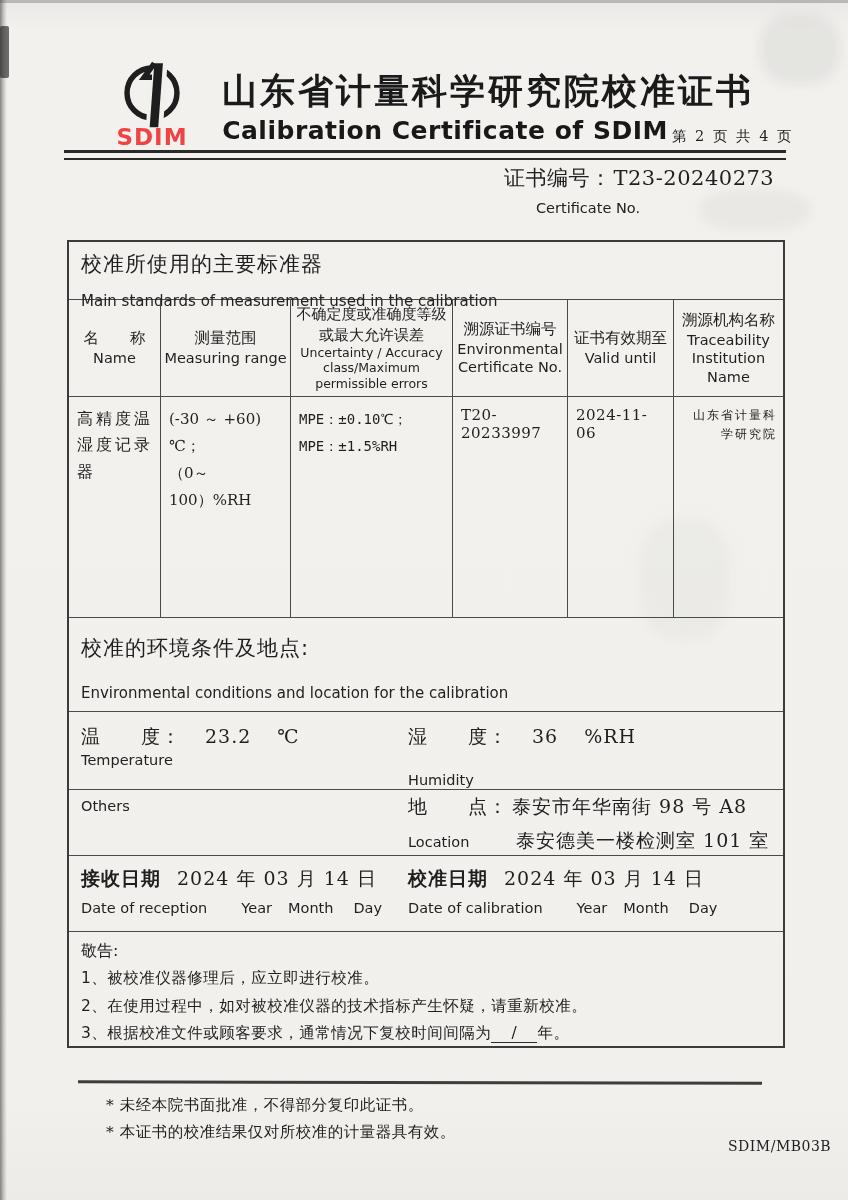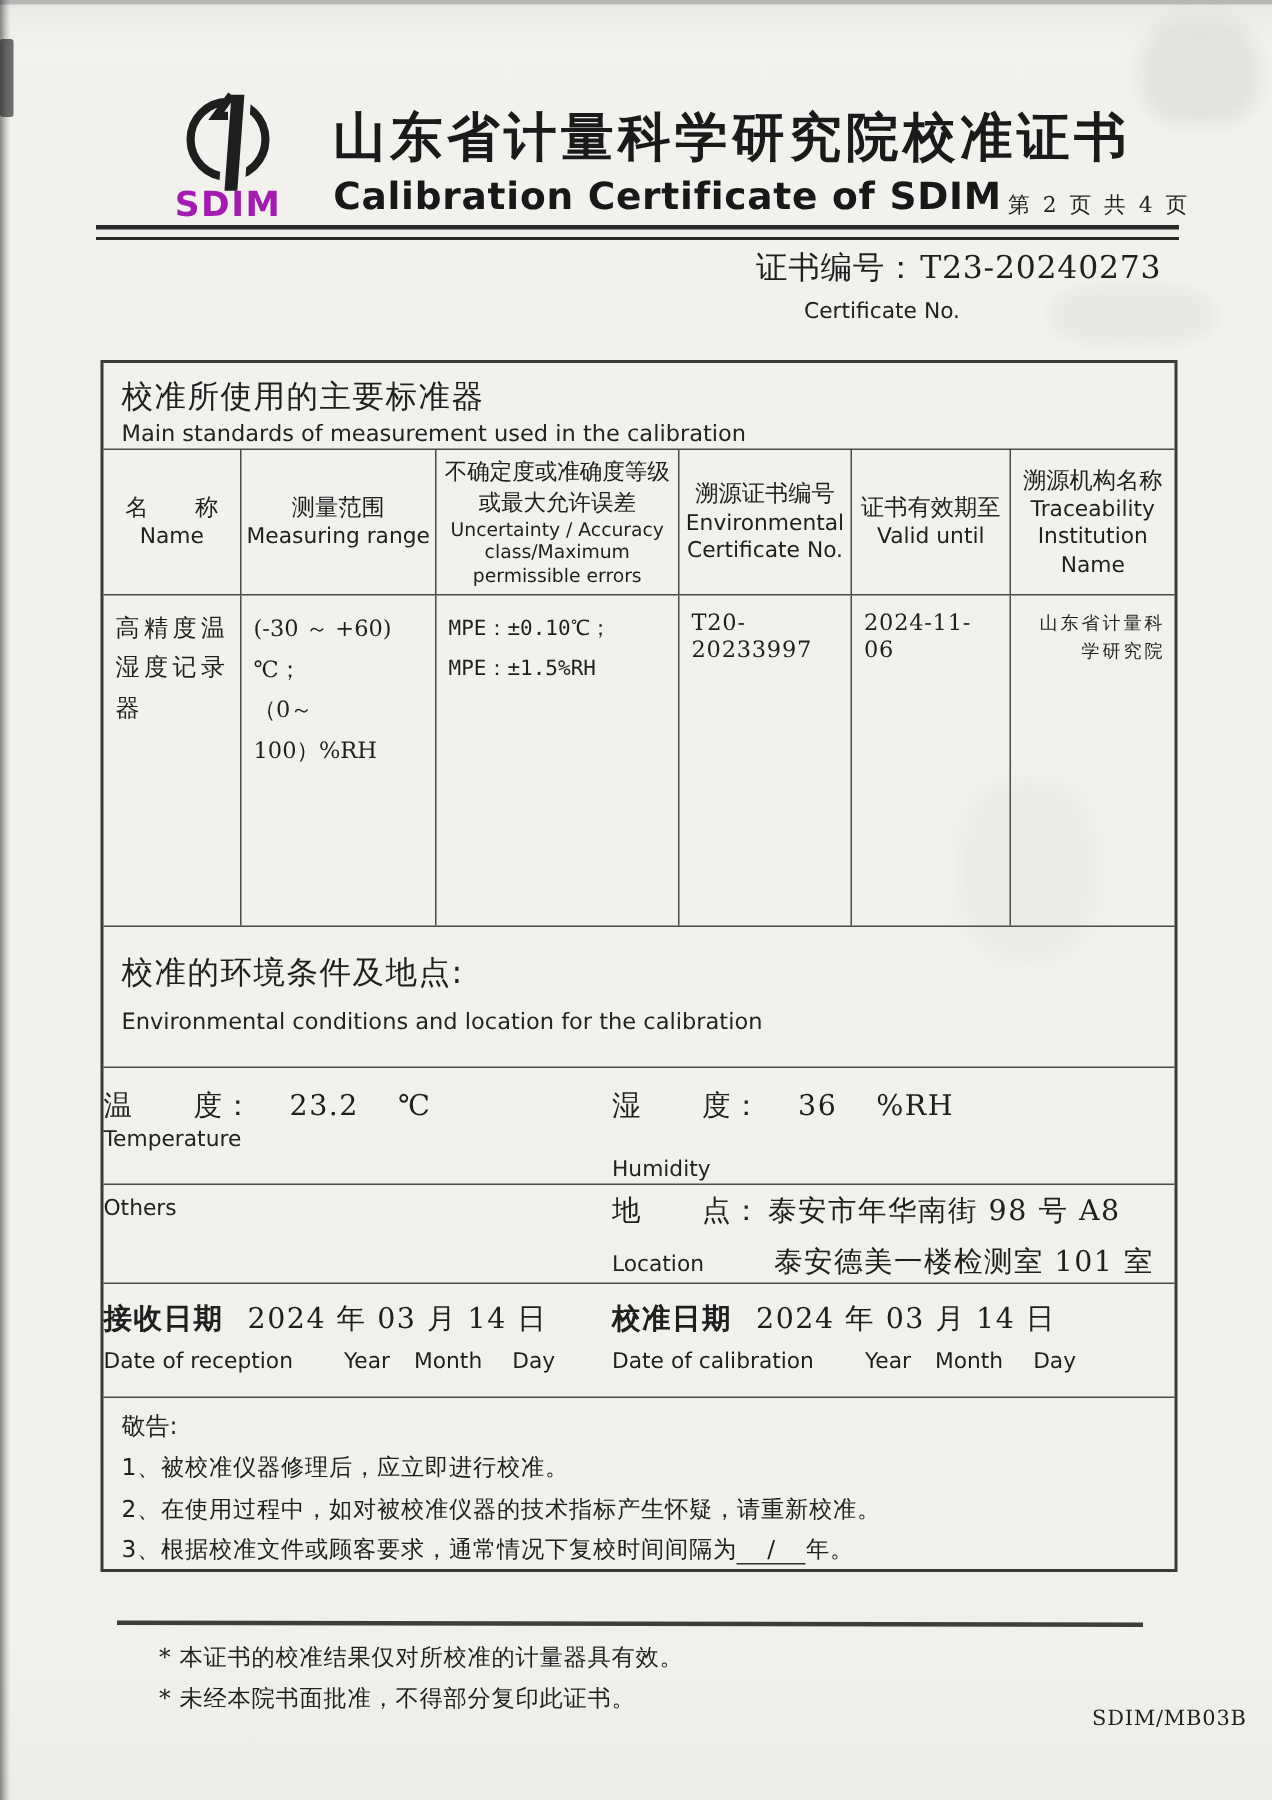--- a/index.html
+++ b/index.html
@@ -19,36 +19,36 @@
     background:linear-gradient(90deg,rgba(45,45,45,.55),rgba(90,90,90,.25) 55%,rgba(120,120,120,0));}
   .scan-top-edge{left:0;top:0;width:848px;height:3px;background:rgba(70,70,70,.30);}
   .scan-corner{left:0;top:26px;width:9px;height:52px;background:rgba(35,35,35,.65);border-radius:2px;}
   .scan-bleed1{left:760px;top:14px;width:80px;height:70px;background:rgba(150,150,150,.14);filter:blur(6px);border-radius:40%;}
   .scan-bleed2{left:700px;top:190px;width:110px;height:40px;background:rgba(160,160,160,.10);filter:blur(5px);border-radius:40%;}
   .scan-bleed3{left:640px;top:520px;width:90px;height:120px;background:rgba(160,160,160,.07);filter:blur(7px);border-radius:40%;}
 
   
   .logo-wrap{left:96px;top:60px;width:112px;height:98px;text-align:center;}
   .logo-wrap svg{display:block;margin:0 auto;}
-  .logo-text{font-weight:bold;font-size:23px;letter-spacing:1px;margin-top:-8px;color:#a21caf;}
+  .logo-text{font-weight:bold;font-size:23px;letter-spacing:1px;margin-top:-8px;color:#ef4444;}
   .title-cn{left:200px;top:68px;width:576px;text-align:center;font-size:35px;font-weight:bold;letter-spacing:3px;color:#1a1a1a;}
   .title-en{left:178px;top:116px;width:534px;text-align:center;font-size:25px;font-weight:bold;letter-spacing:.5px;color:#181818;}
   .page-info{left:672px;top:127px;font-size:14.5px;letter-spacing:2px;}
   .double-rule{left:64px;top:150px;width:722px;height:5px;border-top:3.5px solid #2a2a2a;border-bottom:2px solid #2a2a2a;}
 
   .cert-line{left:504px;top:164px;font-size:21px;letter-spacing:.5px;}
   .cert-line .num{margin-left:2px;}
   .cert-en{left:536px;top:200px;font-size:14.5px;color:#222;}
 
   
   .main-table{left:67px;top:240px;width:718px;height:808px;border:2px solid #3b3b3b;box-sizing:border-box;background:transparent;}
   .row{position:relative;box-sizing:border-box;border-bottom:1.5px solid #4a4a4a;}
   .row:last-child{border-bottom:none;}
   .sec-title-cn{font-size:21px;letter-spacing:1px;padding:8px 0 2px 12px;}
-  .sec-title-en{font-size:15px;padding-left:12px;color:#222;}
+  .sec-title-en{font-size:15px;padding-left:12px;color:#222;margin-top:12px;}
 
   .cols{display:flex;height:100%;}
   .cell{box-sizing:border-box;border-right:1.5px solid #4a4a4a;display:flex;flex-direction:column;
         align-items:center;justify-content:center;text-align:center;padding:4px 3px;}
   .cell:last-child{border-right:none;}
   .c1{width:92px;} .c2{width:130px;} .c3{width:162px;} .c4{width:115px;} .c5{width:106px;} .c6{flex:1;}
   .hdr-cn{font-size:15.5px;line-height:1.35;}
   .hdr-en{font-size:14.5px;line-height:1.25;color:#1f1f1f;}
   .hdr-en.small{font-size:12.5px;}
 
@@ -56,21 +56,21 @@
   .dcell.left{align-items:flex-start;text-align:left;padding-left:8px;padding-right:6px;}
   .d-name{font-size:16px;letter-spacing:3px;line-height:1.65;}
   .d-range{font-size:15px;line-height:1.8;}
   .d-mpe{font-size:14px;line-height:1.9;}
   .d-plain{font-size:15px;letter-spacing:.5px;}
   .d-inst{font-size:12px;letter-spacing:2px;line-height:1.6;text-align:right;}
 
   
   .env-pair{display:flex;height:100%;}
   .env-half{position:relative;box-sizing:border-box;}
-  .env-left{width:326px;}
+  .env-left{width:326px;padding-left:12px;}
   .env-right{flex:1;padding-left:13px;}
   .cn-line{font-size:19px;letter-spacing:1px;}
   .cn-line .val{margin-left:24px;}
   .cn-line .unit{margin-left:26px;}
   .en-sub{font-size:14.5px;color:#222;margin-top:22px;}
   .loc-line2{font-size:19px;letter-spacing:1px;margin-top:8px;display:flex;align-items:baseline;}
   .loc-line2 .en{font-size:14.5px;letter-spacing:0;width:98px;flex:none;}
   .loc-line2 .v2{margin-left:10px;}
 
   .date-cn{font-size:19px;font-weight:bold;letter-spacing:1px;}
@@ -245,16 +245,16 @@
     <div class="notice-item sans">2、在使用过程中，如对被校准仪器的技术指标产生怀疑，请重新校准。</div>
     <div class="notice-item sans">
       <span>3、根据校准文件或顾客要求，通常情况下复校时间间隔为</span><span class="blank-slash">/</span><span>年。</span>
     </div>
   </div>
 
 </div>
 
 <div class="abs bottom-rule"></div>
 <div class="abs footnotes serif">
+  <div>* 未经本院书面批准，不得部分复印此证书。</div>
   <div>* 本证书的校准结果仅对所校准的计量器具有效。</div>
-  <div>* 未经本院书面批准，不得部分复印此证书。</div>
 </div>
 <div class="abs form-code serif">SDIM/MB03B</div>
 
 </body></html>

